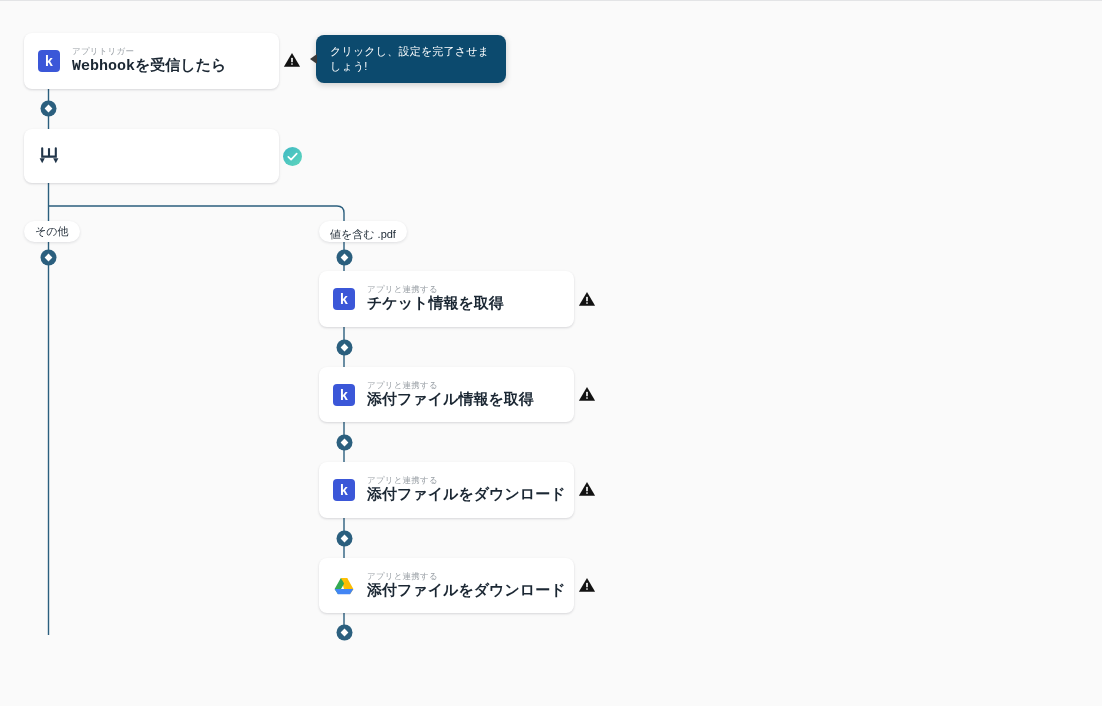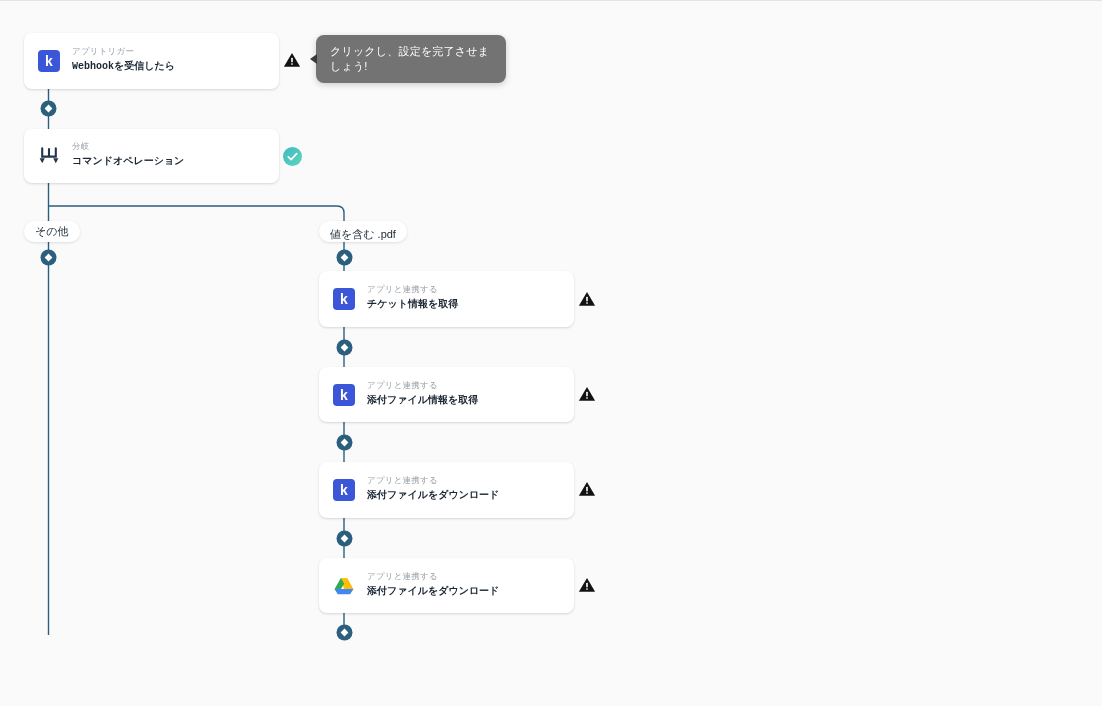--- a/index.html
+++ b/index.html
@@ -63,21 +63,21 @@
     font-family: Liberation Mono, monospace;
   }
   .node-kicker {
     font-size: 8.5px;
     line-height: 11px;
     color: #9aa0a6;
     letter-spacing: 0.2px;
     white-space: nowrap;
   }
   .node-title {
-    font-size: 10px;
+    font-size: 15px;
     line-height: 16px;
     font-weight: bold;
     color: #1b2733;
     white-space: nowrap;
     margin-top: 1px;
   }
 
   
   .k-badge {
     width: 22px;
@@ -105,21 +105,21 @@
     height: 19px;
     border-radius: 50%;
     background: linear-gradient(135deg, #3fb8c4 0%, #5ed6bc 100%);
     cursor: pointer;
   }
   .check-badge svg { display: block; }
 
   
   #tooltip {
     position: absolute;
-    background: #737373;
+    background: #0c4a6e;
     color: #ffffff;
     border-radius: 8px;
     font-size: 11px;
     line-height: 15px;
     padding: 0 14px;
     display: flex;
     align-items: center;
     letter-spacing: 0.2px;
     box-shadow: 0 2px 6px rgba(0,0,0,0.18);
   }
@@ -222,24 +222,20 @@
 
   <div class="node" style="left:24px; top:128px; width:255px; height:54px;">
     <div class="node-icon">
       <svg viewBox="0 0 22 22" width="22" height="22">
         <path d="M4.2 3.2 L4.2 11.6 L17.8 11.6 L17.8 3.2" stroke="#22364a" stroke-width="2.1" fill="none" stroke-linecap="round"></path>
         <path d="M11 3.2 L11 11.6" stroke="#22364a" stroke-width="2.1" fill="none"></path>
         <path d="M1.6 13.2 L4.2 18.2 L6.8 13.2 Z" fill="#22364a"></path>
         <path d="M15.2 13.2 L17.8 18.2 L20.4 13.2 Z" fill="#22364a"></path>
       </svg>
     </div>
-    <div class="node-text">
-      <span class="node-kicker">分岐</span>
-      <span class="node-title">コマンドオペレーション</span>
-    </div>
   </div>
 
   <div class="check-badge" style="left:283px; top:146px;">
     <svg viewBox="0 0 19 19" width="19" height="19">
       <path d="M5.3 9.9 L8.1 12.6 L13.7 6.7" stroke="#ffffff" stroke-width="1.7" fill="none" stroke-linecap="round" stroke-linejoin="round"></path>
     </svg>
   </div>
 
   <div class="branch-pill" style="left:24px; top:220px;">
     <span>その他</span>

